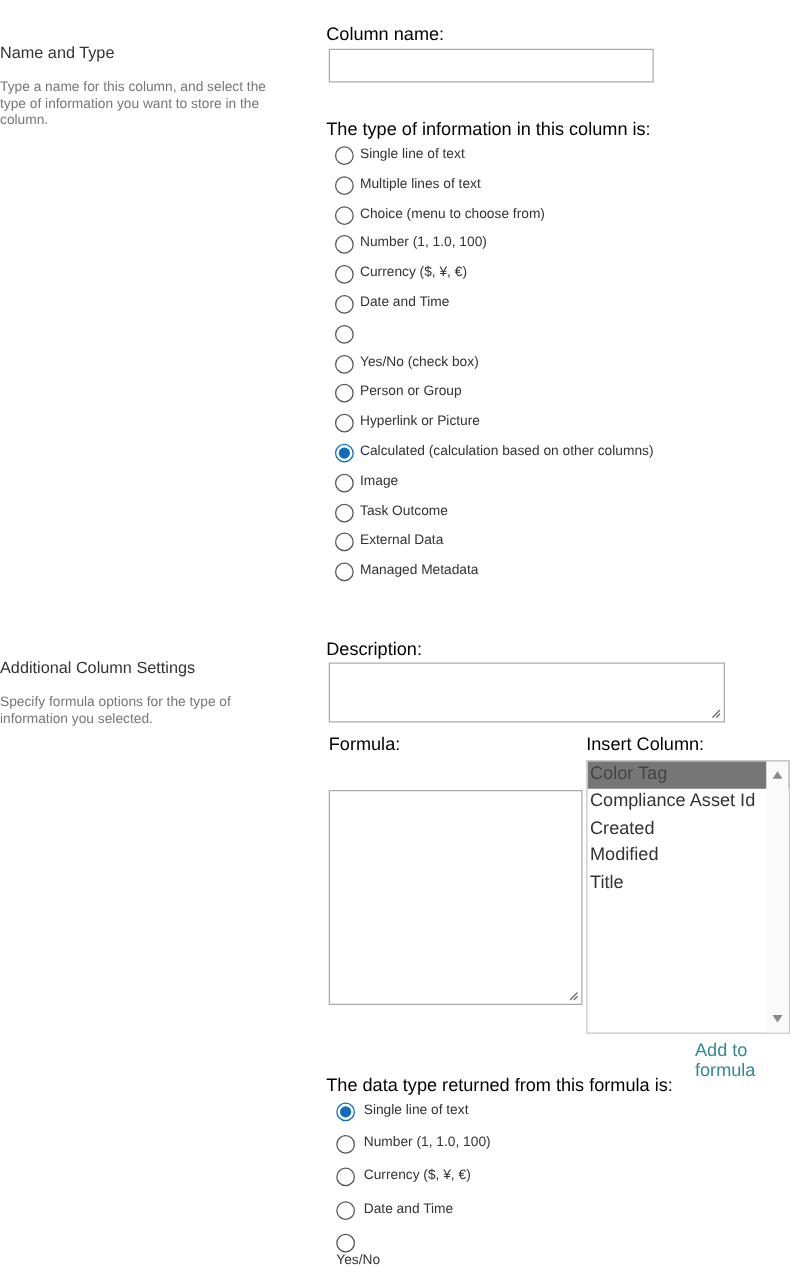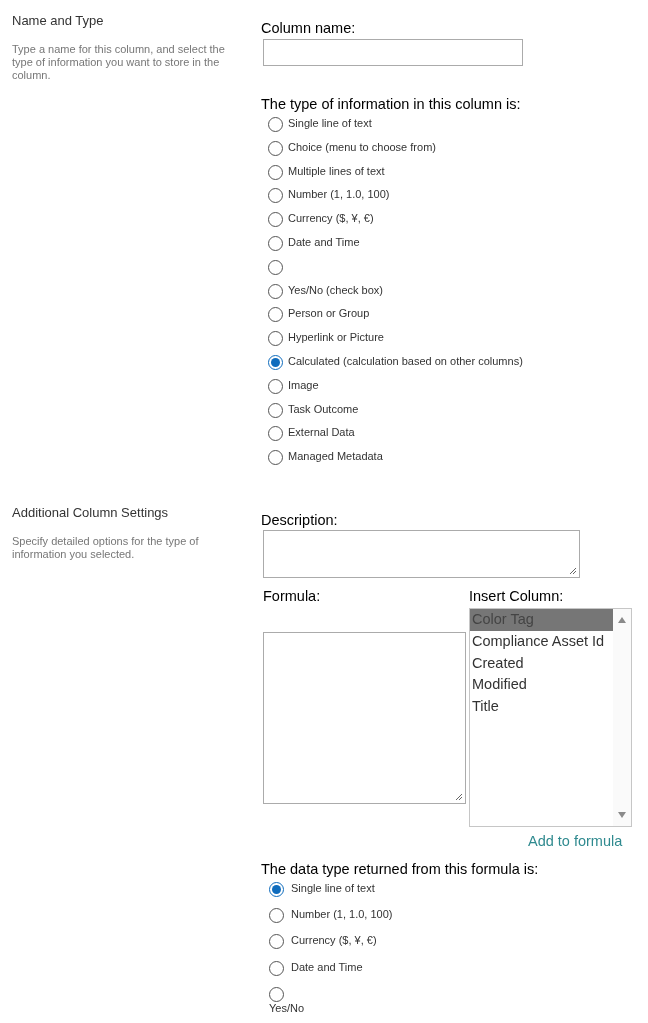--- a/index.html
+++ b/index.html
@@ -3,21 +3,21 @@
   <meta charset="utf-8">
   <style>
     * { box-sizing: border-box; margin: 0; padding: 0; }
     html, body {
       width: 648px; height: 1023px; background: #ffffff; overflow: hidden;
       font-family: "Liberation Sans", "DejaVu Sans", sans-serif;
       color: #333333;
     }
     .page { position: relative; width: 648px; height: 1023px; }
 
-    .section-left { position: absolute; left: 12px; width: 232px; }
+    .section-left { position: absolute; left: 0; width: 232px; margin-top: 21px; }
     .section-title { font-size: 13px; color: #333; line-height: 16px; }
     .section-desc { font-size: 11px; color: #777; line-height: 13px; margin-top: 14px; }
 
     .label { position: absolute; font-size: 14.5px; color: #000000; line-height: 18px; }
 
     .textbox {
       position: absolute; border: 1px solid #ababab; background: #fff;
     }
     .textarea {
       position: absolute; border: 1px solid #ababab; background: #fff;
@@ -57,20 +57,21 @@
     .arrow-up, .arrow-down {
       position: absolute; left: 5px; width: 0; height: 0;
       border-left: 4px solid transparent; border-right: 4px solid transparent;
     }
     .arrow-up { top: 8px; border-bottom: 6px solid #8a8a8a; }
     .arrow-down { bottom: 8px; border-top: 6px solid #8a8a8a; }
 
     .link {
       position: absolute; font-size: 14.5px; color: #2f8a8f; text-decoration: none;
       cursor: pointer;
+      margin-left: 28px;
     }
   </style>
 </head>
 <body>
 
 <div class="page">
 
   <div class="section-left" style="top:13px;">
     <div class="section-title">Name and Type</div>
     <div class="section-desc">Type a name for this column, and select the type of information you want to store in the column.</div>
@@ -81,25 +82,25 @@
 
   <div class="label" style="left:261px; top:95px;">The type of information in this column is:</div>
 
   <div class="radio-list" style="top:117px;">
     <div class="radio-item">
         <span class="radio"></span>
         <span>Single line of text</span>
       </div>
     <div class="radio-item">
         <span class="radio"></span>
+        <span>Multiple lines of text</span>
+      </div>
+    <div class="radio-item">
+        <span class="radio"></span>
         <span>Choice (menu to choose from)</span>
-      </div>
-    <div class="radio-item">
-        <span class="radio"></span>
-        <span>Multiple lines of text</span>
       </div>
     <div class="radio-item">
         <span class="radio"></span>
         <span>Number (1, 1.0, 100)</span>
       </div>
     <div class="radio-item">
         <span class="radio"></span>
         <span>Currency ($, ¥, €)</span>
       </div>
     <div class="radio-item">
@@ -138,21 +139,21 @@
         <span>External Data</span>
       </div>
     <div class="radio-item">
         <span class="radio"></span>
         <span>Managed Metadata</span>
       </div>
   </div>
 
   <div class="section-left" style="top:505px;">
     <div class="section-title">Additional Column Settings</div>
-    <div class="section-desc">Specify detailed options for the type of information you selected.</div>
+    <div class="section-desc">Specify formula options for the type of information you selected.</div>
   </div>
 
   <div class="label" style="left:261px; top:511px;">Description:</div>
   <div class="textarea" style="left:263px; top:530px; width:317px; height:48px;">
     <svg class="resize-grip" viewBox="0 0 9 9">
         <path d="M8 2 L2 8 M8 5 L5 8" stroke="#666" stroke-width="1"></path>
       </svg>
   </div>
 
   <div class="label" style="left:263px; top:587px;">Formula:</div>

